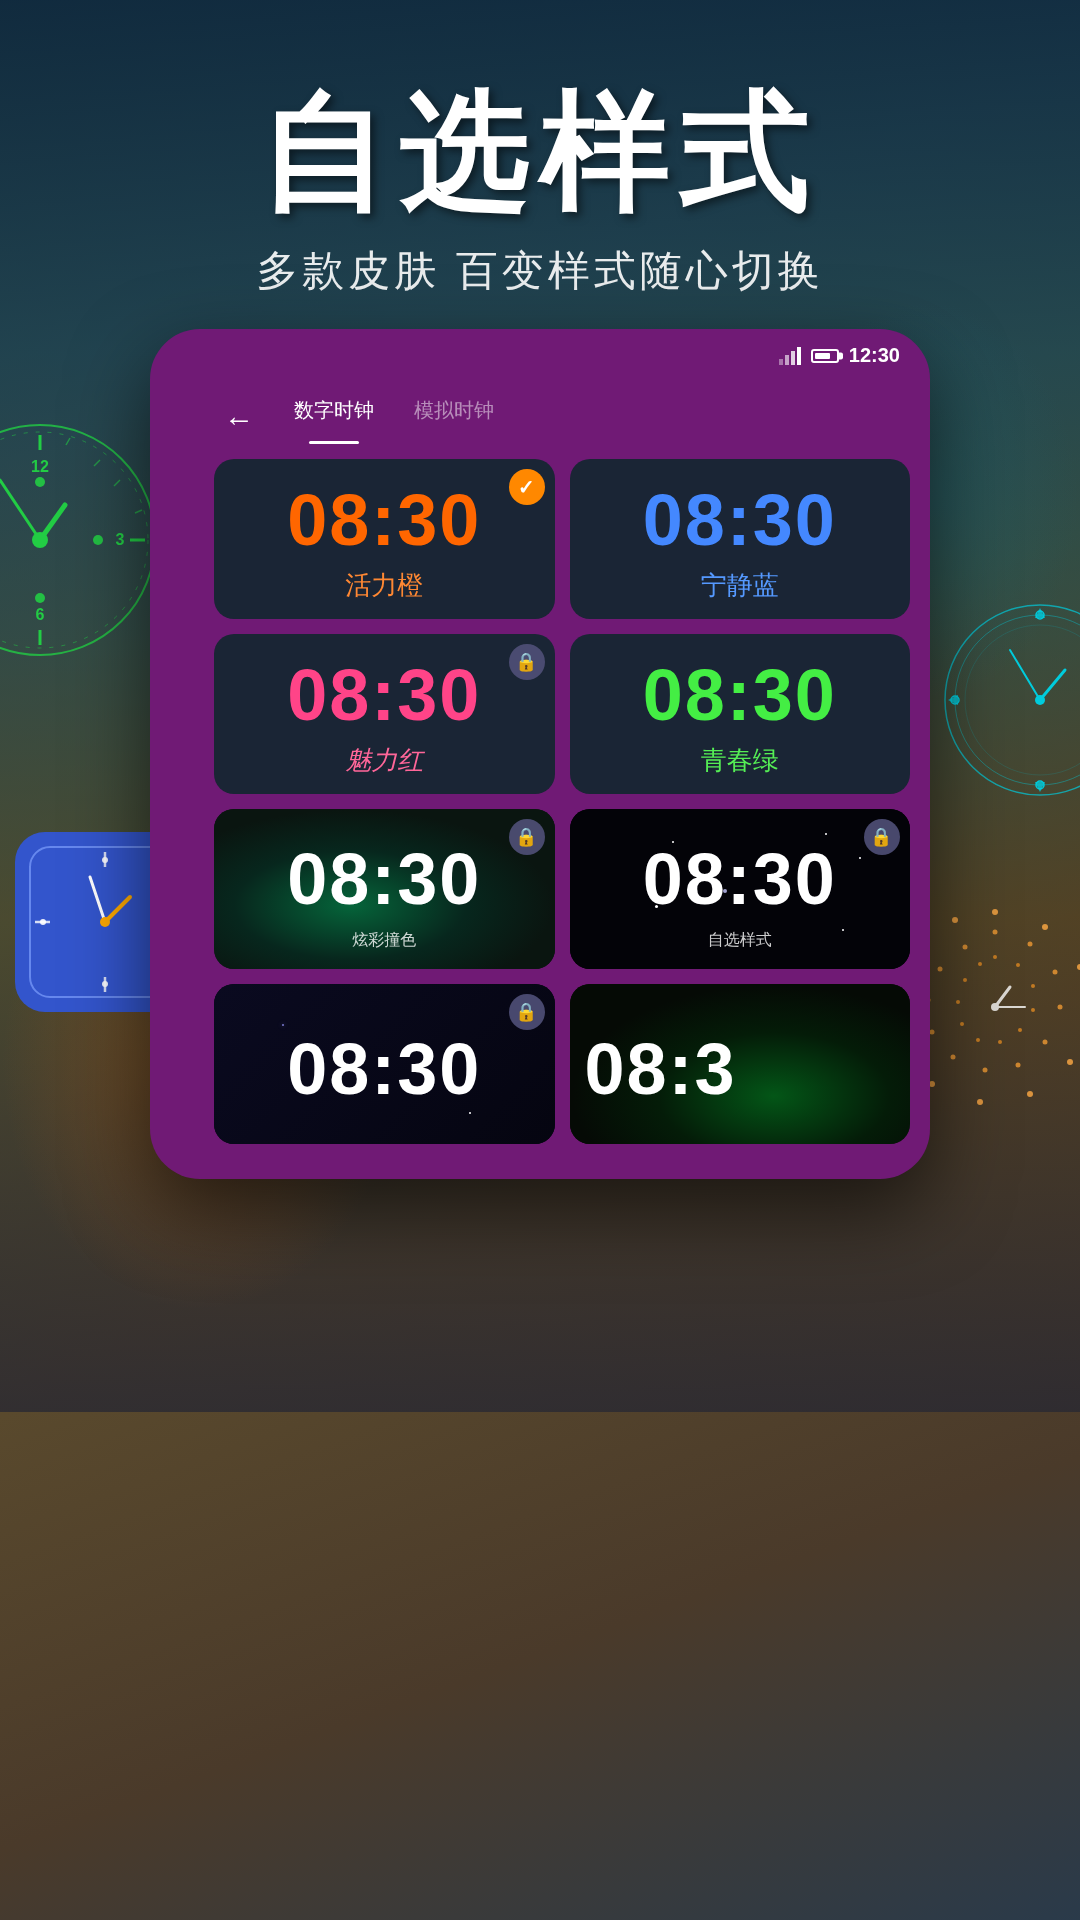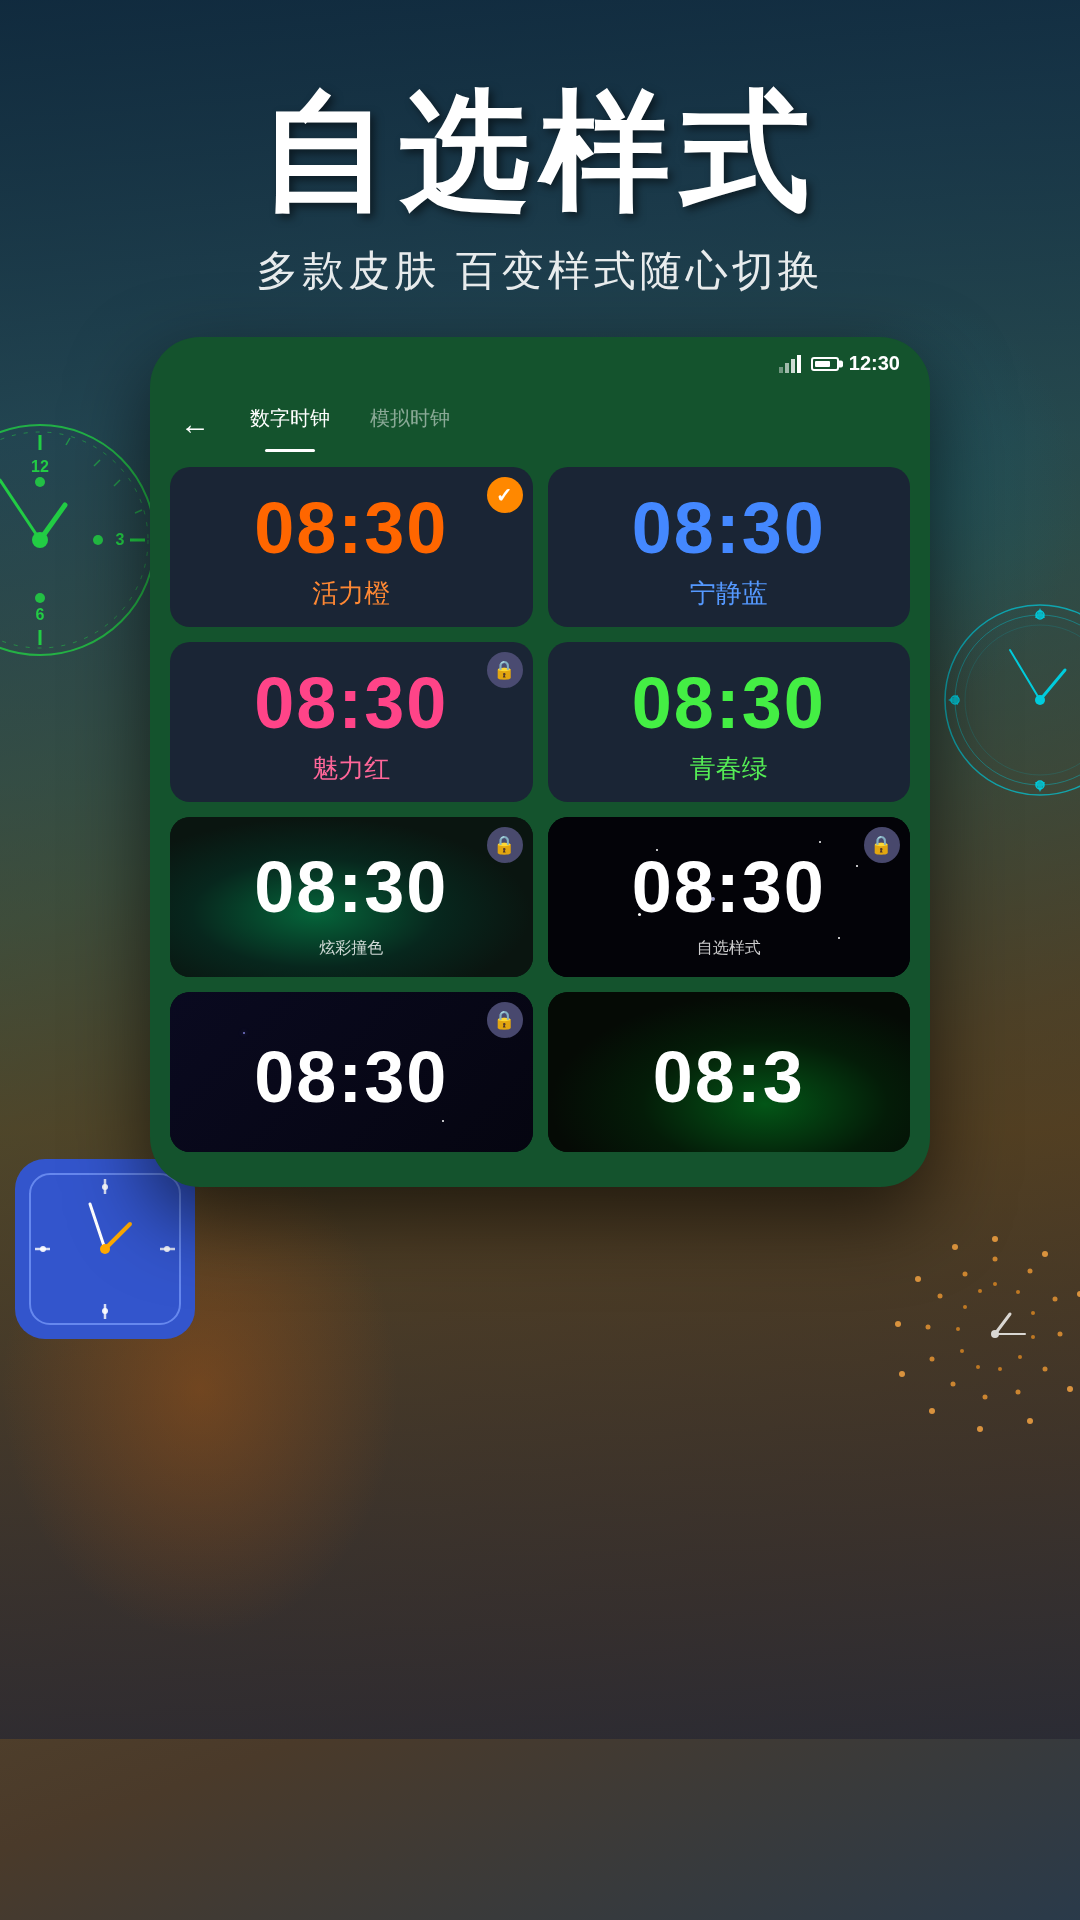--- a/index.html
+++ b/index.html
@@ -9,21 +9,21 @@
       width: 1080px;
       height: 1920px;
       overflow: hidden;
       font-family: 'Arial', sans-serif;
       background: linear-gradient(160deg, #1a3a4a 0%, #2d5a6b 20%, #3d6b5a 40%, #5a4a2d 60%, #4a3a2a 80%, #2a3a4a 100%);
       position: relative;
     }
 
     .page-wrapper {
       width: 1080px;
-      height: 1739px;
+      height: 1412px;
       position: relative;
       overflow: hidden;
     }
 
     
     .bg-overlay {
       position: absolute;
       top: 0; left: 0; right: 0; bottom: 0;
       background: linear-gradient(180deg, 
         rgba(15, 40, 60, 0.85) 0%, 
@@ -59,25 +59,26 @@
       margin-top: 20px;
       letter-spacing: 4px;
       font-weight: 300;
     }
 
     
     .phone-mockup {
       position: relative;
       z-index: 10;
       width: 780px;
-      margin: 8px auto;
-      background: #14532d;
+      margin: 0 auto;
+      background: #701a75;
       border-radius: 50px;
       overflow: hidden;
       box-shadow: 0 30px 80px rgba(0,0,0,0.6);
+      padding-left: 44px;
     }
 
     
     .status-bar {
       display: flex;
       justify-content: flex-end;
       align-items: center;
       padding: 15px 30px 10px;
       gap: 12px;
     }
@@ -199,21 +200,21 @@
     .clock-time.blue { color: #4488ff; }
     .clock-time.pink { color: #ff4488; }
     .clock-time.green { color: #44ee44; }
 
     .clock-label {
       font-size: 26px;
       margin-top: 12px;
     }
     .clock-label.orange { color: #ff8833; }
     .clock-label.blue { color: #5599ff; }
-    .clock-label.pink { color: #ff6699; }
+    .clock-label.pink { color: #ff6699; font-style: italic; }
     .clock-label.green { color: #55ee55; }
 
     .check-badge {
       position: absolute;
       top: 10px;
       right: 10px;
       width: 36px;
       height: 36px;
       background: #ff8800;
       border-radius: 50%;
@@ -598,21 +599,21 @@
           <div style="position:absolute; width:2px; height:2px; background:white; border-radius:50%; top:80%; left:75%;"></div>
         </div>
         <div class="card-lock">🔒</div>
         <div style="position:relative; z-index:2; display:flex; flex-direction:column; align-items:center; justify-content:center; height:100%; padding:25px 15px 15px; width:100%;">
           <div class="card-time-overlay">08:30</div>
         </div>
       </div>
 
       <div class="clock-card" style="background:#050a05; position:relative; padding:0; overflow:hidden; min-height:160px;">
         <div style="position:absolute; inset:0; background: radial-gradient(ellipse at 60% 70%, rgba(0,200,50,0.4) 0%, rgba(0,100,20,0.2) 40%, #050a05 70%);"></div>
-        <div style="position:relative; z-index:2; display:flex; flex-direction:column; align-items:center; justify-content:center; height:100%; padding:25px 15px 15px; width:100%;">
+        <div style="position:relative; z-index:2; display:flex; flex-direction:column; justify-content:center; height:100%; padding:25px 15px 15px; width:100%;">
           <div class="card-time-overlay">08:3</div>
         </div>
       </div>
 
     </div>
 
     <div class="phone-bottom-spacer"></div>
   </div>
 
 </div>

